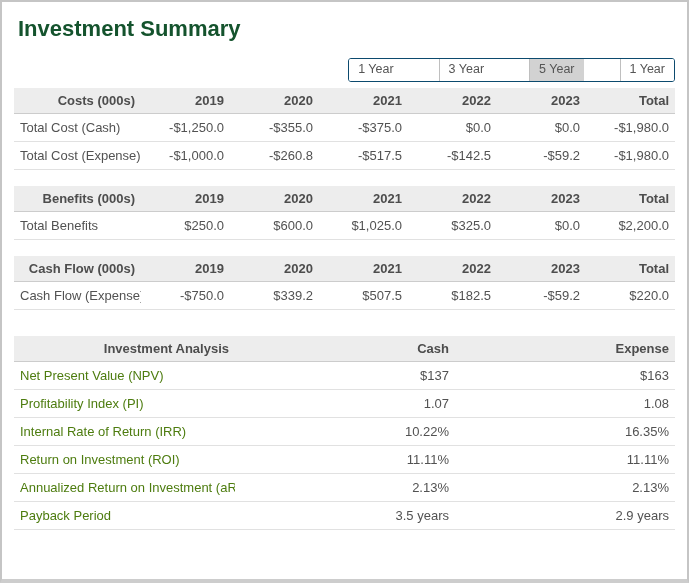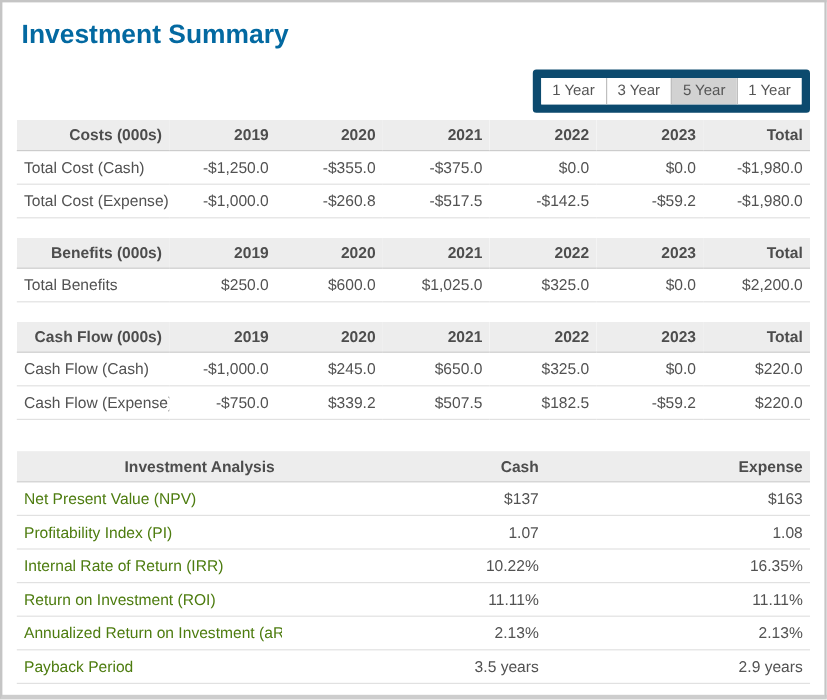--- a/index.html
+++ b/index.html
@@ -11,35 +11,36 @@
     border: 2px solid #c5c5c5;
     border-bottom: 4px solid #cdcdcd;
     padding: 10px 12px 0 12px;
     font-family: "Liberation Sans", sans-serif;
     color: #4d4d4d;
     overflow: hidden;
   }
   .page-title {
     font-size: 22px;
     font-weight: bold;
-    color: #0369a1;
+    color: #14532d;
     margin: 4px 0 0 4px;
     line-height: 1.15;
   }
   .toolbar {
     display: flex;
     justify-content: flex-end;
     margin: 17px 0 6px 0;
   }
   .btn-group {
     display: flex;
-    border: 7px solid #0c4a6e;
+    border: 1px solid #0c4a6e;
     border-radius: 3px;
     overflow: hidden;
     background: #fff;
+    gap: 36px;
   }
   .btn {
     font-family: inherit;
     font-size: 12.5px;
     color: #555555;
     background: #ffffff;
     border: none;
     border-left: 1px solid #bfbfbf;
     padding: 3px 9px 4px 9px;
     line-height: 1.2;
@@ -193,29 +194,20 @@
         <th>2019</th>
         <th>2020</th>
         <th>2021</th>
         <th>2022</th>
         <th>2023</th>
         <th>Total</th>
       </tr>
     </thead>
     <tbody>
       <tr>
-        <td class="label-col">Cash Flow (Cash)</td>
-        <td>-$1,000.0</td>
-        <td>$245.0</td>
-        <td>$650.0</td>
-        <td>$325.0</td>
-        <td>$0.0</td>
-        <td>$220.0</td>
-      </tr>
-      <tr>
         <td class="label-col">Cash Flow (Expense)</td>
         <td>-$750.0</td>
         <td>$339.2</td>
         <td>$507.5</td>
         <td>$182.5</td>
         <td>-$59.2</td>
         <td>$220.0</td>
       </tr>
     </tbody>
   </table>

